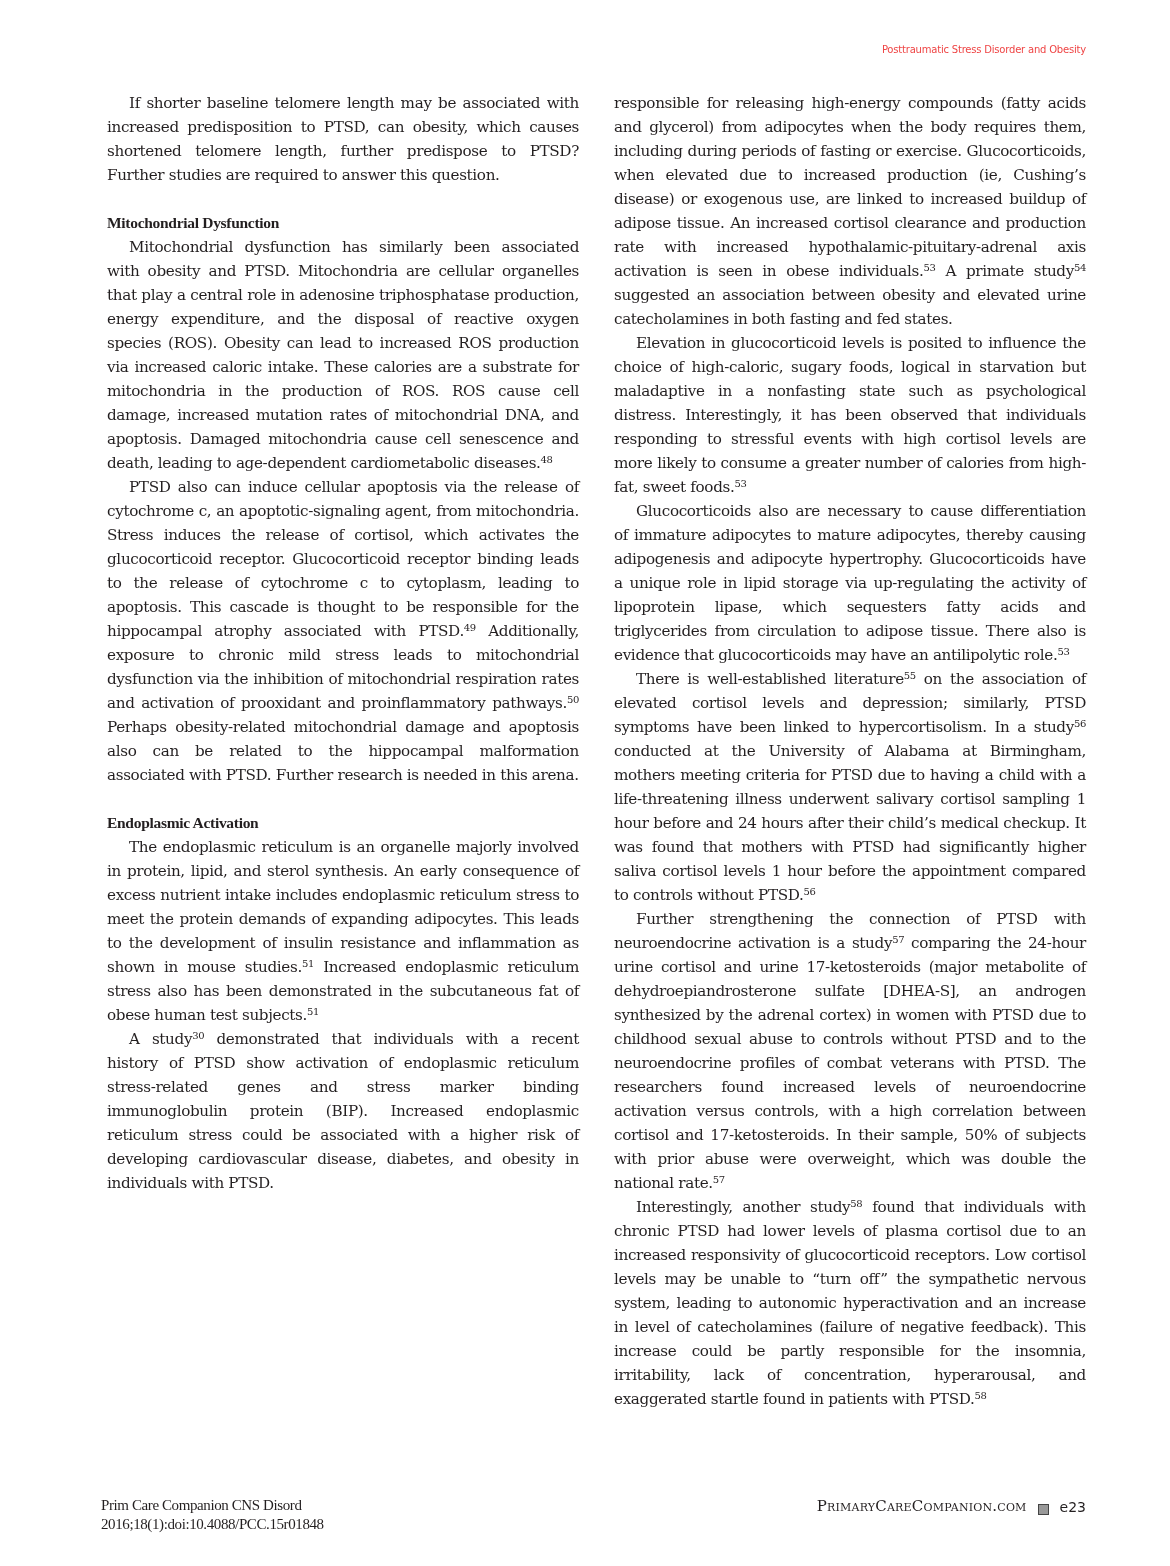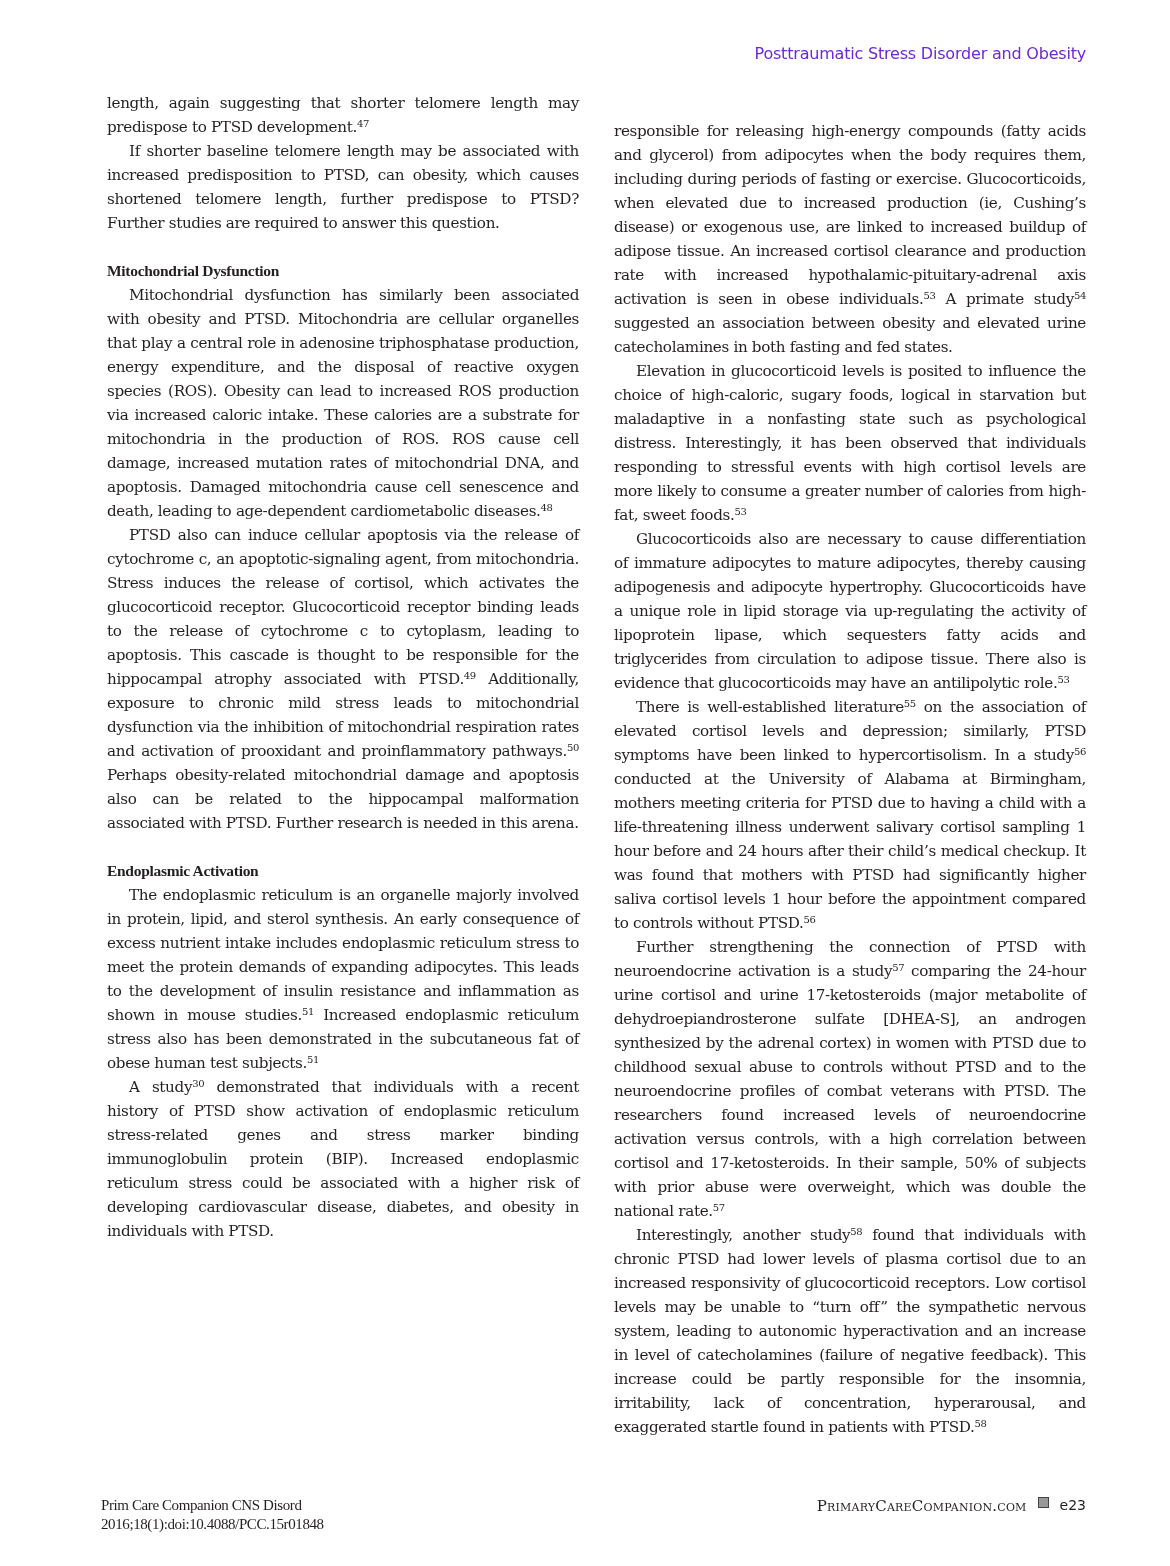--- a/index.html
+++ b/index.html
@@ -1,56 +1,55 @@
 <!DOCTYPE html>
 <html><head>
 <meta charset="utf-8">
 <style>
   html, body { margin: 0; padding: 0; background: #ffffff; }
   body { width: 1170px; height: 1566px; position: relative; overflow: hidden; color: #231f20; }
   .running-head {
     position: absolute; top: 44px; right: 84px;
-    font-family: "DejaVu Sans", sans-serif; font-size: 16px; color: #6d28d9;
+    font-family: "DejaVu Sans", sans-serif; font-size: 10px; color: #ef4444;
     letter-spacing: -0.2px;
   }
   .col {
     position: absolute; top: 91px; width: 472px;
     font-family: "DejaVu Serif", serif; font-size: 15.2px; line-height: 24px;
     text-align: justify; letter-spacing: -0.35px;
   }
   .col.left { left: 107px; }
-  .col.right { left: 614px; margin-top: 28px; }
+  .col.right { left: 614px; }
   .col p { margin: 0; text-indent: 22px; }
   .col p.noindent { text-indent: 0; }
   .col h3 {
     font-family: Liberation Serif, serif; font-weight: bold; font-size: 15.5px;
     margin: 24px 0 0 0; line-height: 24px; letter-spacing: -0.3px; color: #231f20;
   }
   sup { font-size: 10px; line-height: 0; vertical-align: 0.55em; }
   .footer-left {
     position: absolute; left: 101px; top: 1496px;
     font-family: Liberation Serif, serif; font-size: 15px; line-height: 19px; letter-spacing: -0.4px;
   }
   .footer-right {
     position: absolute; right: 84px; top: 1497px;
-    font-family: "DejaVu Serif", serif; font-size: 15px; display: flex; align-items: flex-start; gap: 11px;
+    font-family: "DejaVu Serif", serif; font-size: 15px; display: flex; align-items: flex-end; gap: 11px;
   }
   .smallcaps { font-variant: small-caps; letter-spacing: 0.2px; }
   .square-icon {
     display: inline-block; width: 9px; height: 9px; border: 1.5px solid #444; background: #999;
   }
   .pagenum { font-family: "DejaVu Sans", sans-serif; font-size: 14px; }
 </style>
 </head>
 <body>
 
 <div class="running-head">Posttraumatic Stress Disorder and Obesity</div>
 
 <div class="col left">
-  <p class="noindent"><span>length, again suggesting that shorter telomere length may predispose to PTSD development.</span><sup>47</sup></p>
   <p><span>If shorter baseline telomere length may be associated with increased predisposition to PTSD, can obesity, which causes shortened telomere length, further predispose to PTSD? Further studies are required to answer this question.</span></p>
 
   <h3>Mitochondrial Dysfunction</h3>
   <p><span>Mitochondrial dysfunction has similarly been associated with obesity and PTSD. Mitochondria are cellular organelles that play a central role in adenosine triphosphatase production, energy expenditure, and the disposal of reactive oxygen species (ROS). Obesity can lead to increased ROS production via increased caloric intake. These calories are a substrate for mitochondria in the production of ROS. ROS cause cell damage, increased mutation rates of mitochondrial DNA, and apoptosis. Damaged mitochondria cause cell senescence and death, leading to age-dependent cardiometabolic diseases.</span><sup>48</sup></p>
   <p><span>PTSD also can induce cellular apoptosis via the release of cytochrome c, an apoptotic-signaling agent, from mitochondria. Stress induces the release of cortisol, which activates the glucocorticoid receptor. Glucocorticoid receptor binding leads to the release of cytochrome c to cytoplasm, leading to apoptosis. This cascade is thought to be responsible for the hippocampal atrophy associated with PTSD.</span><sup>49</sup><span> Additionally, exposure to chronic mild stress leads to mitochondrial dysfunction via the inhibition of mitochondrial respiration rates and activation of prooxidant and proinflammatory pathways.</span><sup>50</sup><span> Perhaps obesity-related mitochondrial damage and apoptosis also can be related to the hippocampal malformation associated with PTSD. Further research is needed in this arena.</span></p>
 
   <h3>Endoplasmic Activation</h3>
   <p><span>The endoplasmic reticulum is an organelle majorly involved in protein, lipid, and sterol synthesis. An early consequence of excess nutrient intake includes endoplasmic reticulum stress to meet the protein demands of expanding adipocytes. This leads to the development of insulin resistance and inflammation as shown in mouse studies.</span><sup>51</sup><span> Increased endoplasmic reticulum stress also has been demonstrated in the subcutaneous fat of obese human test subjects.</span><sup>51</sup></p>
   <p><span>A study</span><sup>30</sup><span> demonstrated that individuals with a recent history of PTSD show activation of endoplasmic reticulum stress-related genes and stress marker binding immunoglobulin protein (BIP). Increased endoplasmic reticulum stress could be associated with a higher risk of developing cardiovascular disease, diabetes, and obesity in individuals with PTSD.</span></p>
 

